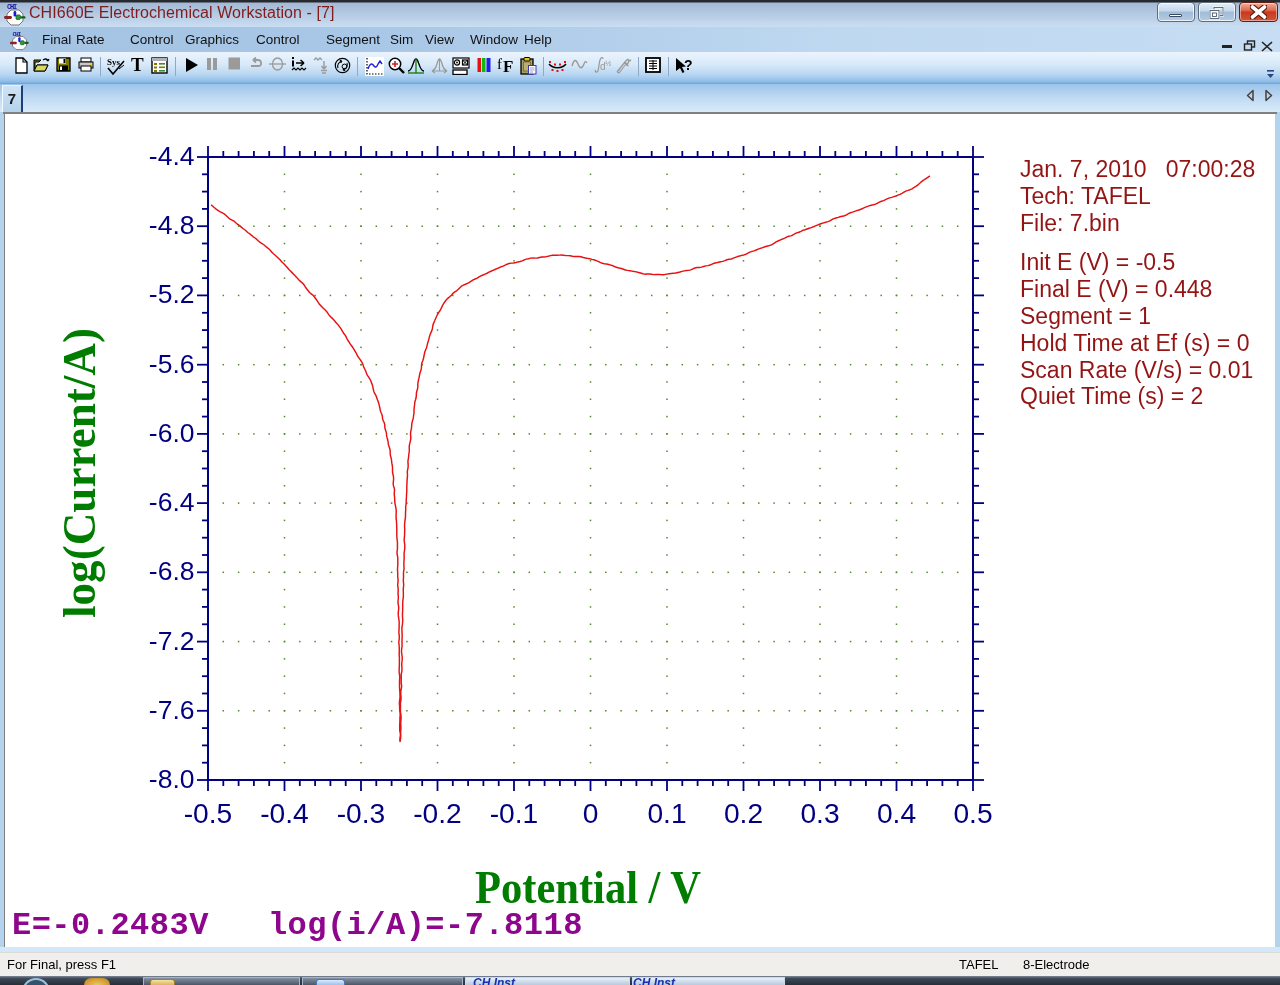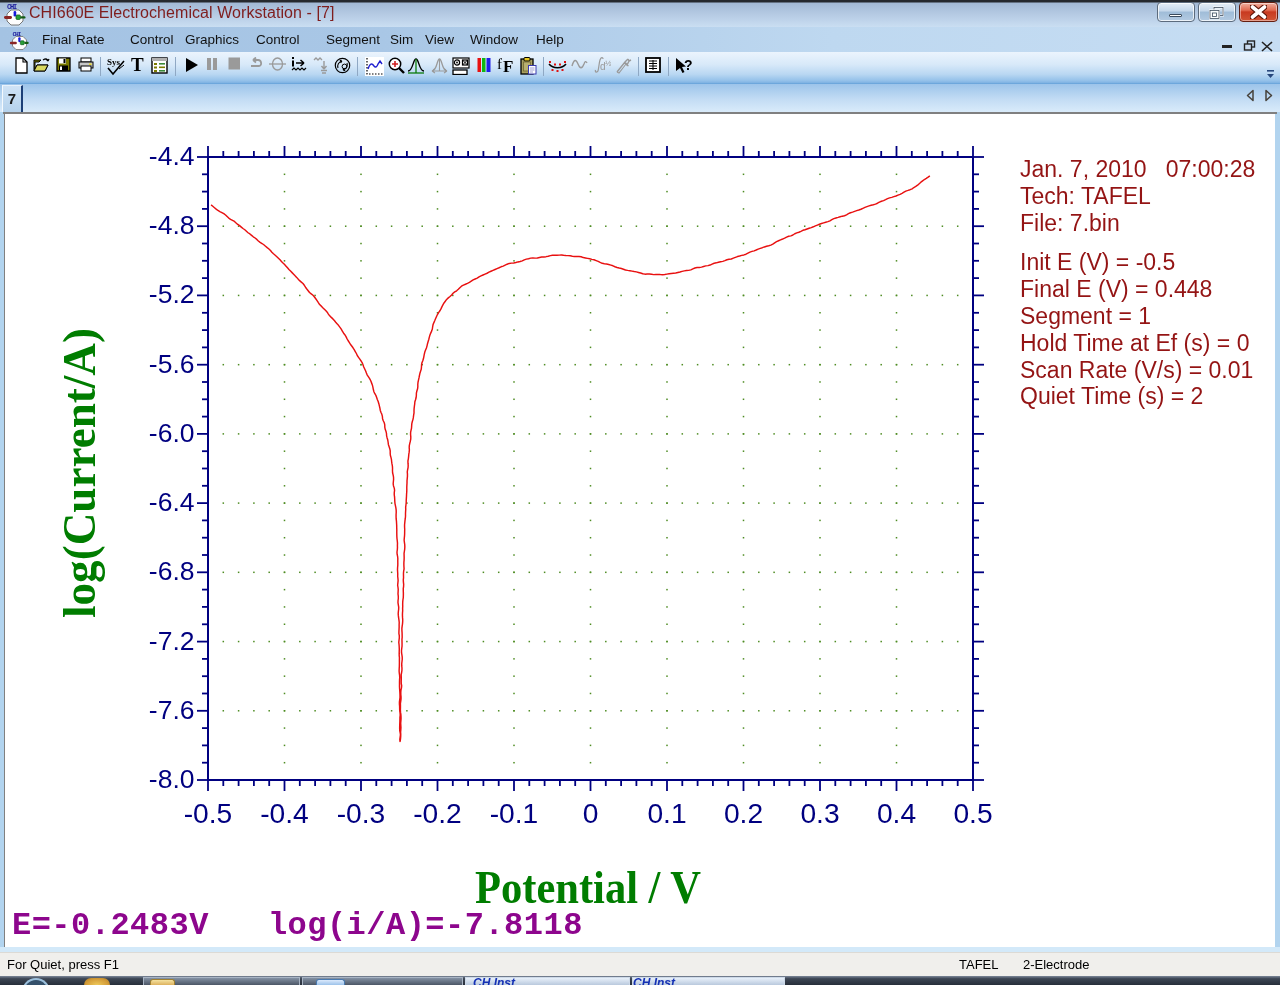--- a/index.html
+++ b/index.html
@@ -70,21 +70,21 @@
 </svg>
 <div class="menu" style="left:42px">Final</div>
 <div class="menu" style="left:76px">Rate</div>
 <div class="menu" style="left:130px">Control</div>
 <div class="menu" style="left:185px">Graphics</div>
 <div class="menu" style="left:256px">Control</div>
 <div class="menu" style="left:326px">Segment</div>
 <div class="menu" style="left:390px">Sim</div>
 <div class="menu" style="left:425px">View</div>
 <div class="menu" style="left:470px">Window</div>
-<div class="menu" style="left:536px">Help</div>
+<div class="menu" style="left:524px">Help</div>
 <div class="abs" style="left:1222px;top:45px;width:10px;height:3px;background:#222"></div>
 <svg class="abs" style="left:1243px;top:40px" width="14" height="12" viewBox="0 0 14 12">
 <rect x="4.5" y="1" width="7" height="6" fill="none" stroke="#222" stroke-width="1.4"></rect>
 <rect x="1.5" y="4" width="7" height="6" fill="#c8daee" stroke="#222" stroke-width="1.4"></rect>
 </svg>
 <svg class="abs" style="left:1261px;top:41px" width="12" height="11" viewBox="0 0 12 11">
 <path d="M1 1 L11 10 M11 1 L1 10" stroke="#222" stroke-width="1.6"></path>
 </svg>
 <div class="abs" id="toolbar"></div>
 <div class="sep" style="left:100px"></div>
@@ -1178,23 +1178,23 @@
       <text x="1020" y="324.2">Segment = 1</text>
       <text x="1020" y="351.2">Hold Time at Ef (s) = 0</text>
       <text x="1020" y="378.2">Scan Rate (V/s) = 0.01</text>
       <text x="1020" y="404.2">Quiet Time (s) = 2</text>
     </g>
 <text x="12" y="934" font-family="Liberation Mono, monospace" font-weight="bold" font-size="32px" letter-spacing="0.48" fill="#8d068d">E=-0.2483V&nbsp;&nbsp;&nbsp;log(i/A)=-7.8118</text>
 <path d="M211.10 204.86 L212.80 206.27 L214.49 207.70 L216.19 209.11 L217.93 210.48 L219.84 211.59 L221.86 212.56 L223.78 213.66 L225.55 214.99 L227.14 216.54 L228.76 218.06 L230.55 219.35 L232.54 220.36 L234.49 221.43 L236.11 222.96 L237.76 224.44 L239.60 225.65 L241.29 227.07 L242.99 228.48 L244.81 229.73 L246.44 231.22 L248.05 232.74 L249.90 233.96 L251.58 235.38 L253.27 236.80 L255.12 238.01 L256.82 239.42 L258.37 241.01 L260.12 242.36 L262.02 243.52 L263.82 244.78 L265.53 246.19 L267.20 247.63 L268.94 248.99 L270.49 250.55 L271.88 252.28 L273.47 253.81 L275.19 255.21 L276.85 256.67 L278.42 258.22 L280.01 259.74 L281.47 261.40 L283.00 262.99 L284.58 264.53 L286.07 266.15 L287.52 267.82 L288.94 269.50 L290.53 271.04 L292.07 272.62 L293.62 274.19 L295.11 275.81 L296.65 277.39 L298.09 279.06 L299.62 280.65 L301.31 282.10 L302.98 283.56 L304.33 285.31 L305.51 287.21 L306.81 289.00 L308.16 290.75 L309.52 292.49 L311.23 293.92 L313.02 295.29 L314.46 296.96 L315.78 298.74 L317.05 300.55 L318.21 302.45 L319.42 304.31 L321.01 305.86 L322.53 307.46 L324.10 309.02 L325.70 310.56 L327.20 312.18 L328.39 314.06 L329.69 315.85 L331.27 317.39 L332.90 318.90 L334.35 320.57 L335.74 322.28 L337.23 323.90 L338.66 325.58 L340.00 327.33 L341.24 329.18 L342.34 331.08 L343.47 332.96 L344.81 334.73 L346.00 336.58 L346.97 338.58 L348.04 340.51 L349.24 342.36 L350.37 344.25 L351.73 346.00 L353.02 347.79 L354.19 349.66 L355.28 351.58 L356.39 353.49 L357.28 355.52 L358.53 357.34 L359.82 359.14 L361.06 360.97 L362.24 362.85 L363.07 364.91 L363.77 367.02 L364.71 369.01 L365.65 371.01 L366.41 373.08 L367.27 375.12 L368.50 376.97 L369.77 378.81 L370.74 380.80 L371.56 382.86 L372.34 384.93 L372.89 387.07 L373.30 389.26 L373.82 391.42 L374.71 393.44 L375.87 395.37 L376.68 397.42 L377.31 399.54 L378.17 401.58 L378.83 403.69 L379.36 405.83 L379.87 407.98 L380.24 410.17 L380.91 412.28 L381.85 414.30 L382.38 416.44 L382.57 418.68 L383.27 420.77 L384.26 422.78 L384.77 424.93 L384.79 427.18 L385.22 429.34 L386.02 431.43 L386.49 433.58 L386.60 435.81 L387.13 437.95 L387.77 440.07 L388.12 442.25 L388.37 444.45 L389.05 446.56 L389.77 448.68 L390.22 450.85 L390.19 453.08 L390.36 455.28 L390.96 457.42 L391.46 459.58 L391.66 461.78 L391.98 463.96 L392.40 466.13 L392.54 468.33 L392.49 470.57 L392.58 472.78 L393.11 474.94 L393.52 477.12 L393.59 479.32 L393.37 481.55 L393.19 483.78 L393.51 485.97 L394.27 488.12 L394.57 490.30 L394.27 492.54 L394.24 494.76 L394.56 496.94 L394.69 499.14 L394.79 501.35 L394.99 503.54 L395.43 505.72 L395.88 507.90 L396.17 510.10 L396.22 512.30 L396.08 514.51 L396.08 516.72 L396.17 518.92 L396.45 521.12 L396.56 523.32 L396.69 525.52 L396.72 527.73 L396.81 529.93 L396.77 532.14 L396.80 534.34 L396.86 536.55 L397.01 538.75 L397.28 540.95 L397.49 543.15 L397.41 545.36 L397.46 547.56 L397.32 549.77 L397.00 551.98 L397.12 554.19 L397.59 556.38 L397.83 558.58 L397.77 560.79 L397.81 562.99 L397.80 565.20 L397.60 567.41 L397.50 569.61 L397.63 571.82 L397.76 574.02 L397.67 576.23 L397.94 578.43 L398.10 580.63 L397.89 582.84 L397.65 585.05 L397.98 587.25 L398.22 589.45 L398.12 591.65 L398.00 593.86 L398.28 596.06 L398.34 598.26 L398.05 600.48 L397.98 602.68 L398.32 604.88 L398.70 607.08 L398.65 609.28 L398.36 611.50 L398.20 613.70 L398.38 615.91 L398.66 618.11 L398.99 620.30 L399.22 622.51 L399.11 624.71 L399.15 626.92 L399.05 629.12 L398.94 631.33 L398.92 633.54 L399.29 635.74 L399.31 637.94 L399.03 640.15 L398.80 642.36 L399.06 644.56 L399.20 646.76 L399.29 648.97 L399.23 651.17 L399.18 653.38 L399.20 655.58 L399.44 657.78 L399.39 659.99 L399.40 662.19 L399.38 664.40 L399.34 666.61 L399.21 668.81 L399.12 671.02 L399.30 673.22 L399.61 675.42 L399.72 677.63 L399.56 679.83 L399.50 682.04 L399.51 684.24 L399.49 686.45 L399.59 688.65 L399.78 690.86 L399.90 693.06 L399.99 695.26 L399.99 697.47 L399.73 699.67 L399.43 701.88 L399.42 704.09 L399.61 706.29 L399.65 708.49 L399.70 710.70 L400.05 712.90 L400.19 715.11 L399.93 717.31 L399.90 719.52 L399.86 721.72 L399.76 723.93 L399.69 726.13 L399.66 728.34 L399.74 730.54 L400.18 732.74 L400.43 734.95 L400.13 737.15 L399.82 739.36 L400.01 741.56 L400.27 740.76 L400.53 738.62 L400.71 736.42 L400.75 734.22 L400.61 732.01 L400.81 729.81 L400.94 727.60 L400.81 725.40 L400.70 723.19 L400.88 720.99 L401.05 718.79 L401.00 716.58 L400.86 714.37 L400.51 712.16 L400.39 709.96 L400.45 707.75 L400.46 705.55 L400.41 703.34 L400.77 701.14 L401.04 698.94 L401.04 696.74 L400.82 694.53 L400.80 692.32 L400.96 690.12 L401.47 687.92 L401.66 685.72 L401.26 683.51 L401.20 681.30 L401.31 679.10 L401.27 676.89 L401.20 674.69 L401.62 672.49 L401.93 670.29 L401.98 668.09 L401.75 665.88 L401.74 663.67 L401.99 661.47 L402.24 659.27 L402.22 657.06 L401.90 654.85 L401.53 652.64 L401.52 650.44 L401.78 648.24 L402.04 646.04 L402.05 643.83 L402.01 641.62 L401.96 639.42 L402.17 637.22 L402.13 635.01 L402.08 632.80 L401.93 630.60 L401.89 628.39 L402.17 626.19 L402.49 623.99 L402.68 621.79 L402.71 619.59 L402.55 617.38 L402.44 615.17 L402.49 612.97 L402.69 610.77 L402.61 608.56 L402.72 606.36 L402.67 604.15 L402.73 601.94 L402.95 599.74 L403.29 597.55 L403.36 595.34 L403.37 593.14 L403.29 590.93 L403.26 588.72 L403.57 586.53 L403.67 584.32 L403.41 582.11 L403.30 579.90 L403.53 577.70 L403.49 575.50 L403.46 573.29 L403.66 571.09 L404.08 568.90 L403.95 566.69 L403.86 564.48 L403.89 562.27 L404.09 560.07 L404.16 557.87 L404.11 555.66 L404.06 553.46 L404.39 551.26 L404.70 549.06 L404.83 546.86 L404.73 544.65 L404.42 542.44 L404.14 540.22 L404.30 538.02 L404.53 535.82 L404.64 533.62 L404.66 531.42 L404.70 529.21 L404.57 527.00 L404.57 524.79 L404.78 522.59 L405.01 520.40 L405.34 518.20 L405.52 516.00 L405.50 513.80 L405.59 511.59 L405.73 509.39 L405.66 507.18 L405.94 504.99 L406.19 502.79 L406.23 500.59 L406.36 498.39 L406.49 496.18 L406.58 493.98 L406.75 491.78 L406.81 489.58 L406.78 487.37 L406.87 485.17 L407.01 482.97 L407.01 480.76 L407.23 478.56 L407.44 476.37 L407.45 474.16 L407.28 471.94 L407.60 469.75 L408.07 467.57 L408.19 465.37 L407.99 463.15 L407.94 460.93 L408.35 458.76 L408.60 456.57 L408.80 454.37 L409.14 452.19 L409.38 449.99 L409.20 447.76 L409.31 445.56 L409.80 443.39 L410.31 441.23 L410.75 439.06 L410.81 436.85 L410.58 434.61 L410.61 432.39 L411.06 430.22 L411.53 428.06 L411.66 425.85 L411.82 423.65 L412.33 421.49 L413.00 419.35 L413.39 417.18 L413.66 415.00 L414.02 412.84 L414.00 410.61 L414.12 408.39 L414.40 406.20 L414.70 404.02 L414.87 401.81 L415.54 399.69 L416.13 397.55 L416.35 395.35 L416.39 393.12 L416.87 390.97 L417.57 388.85 L417.84 386.66 L417.80 384.42 L418.03 382.22 L418.49 380.06 L418.98 377.91 L419.40 375.74 L419.85 373.58 L420.49 371.46 L421.23 369.36 L421.47 367.17 L421.55 364.92 L421.96 362.75 L422.78 360.68 L423.47 358.58 L423.90 356.42 L424.30 354.24 L424.80 352.10 L425.57 350.02 L426.43 347.96 L427.03 345.85 L427.50 343.69 L428.14 341.58 L428.77 339.47 L429.27 337.32 L429.86 335.19 L430.70 333.14 L431.63 331.12 L432.35 329.03 L432.64 326.82 L433.05 324.63 L433.90 322.59 L434.80 320.57 L435.63 318.53 L436.53 316.51 L437.45 314.51 L438.58 312.61 L439.88 310.78 L440.96 308.88 L441.88 306.89 L442.90 304.90 L444.01 302.98 L445.31 301.20 L446.63 299.43 L448.27 297.90 L450.01 296.49 L451.64 295.07 L453.03 293.30 L454.75 291.92 L456.65 290.76 L458.31 289.31 L459.84 287.70 L461.48 286.21 L463.40 285.10 L465.43 284.22 L467.44 283.29 L469.40 282.29 L471.26 281.08 L473.13 279.91 L475.16 279.04 L477.19 278.16 L479.04 276.94 L480.99 275.90 L483.01 275.01 L485.04 274.14 L487.05 273.24 L488.99 272.20 L490.98 271.27 L492.99 270.37 L495.02 269.49 L497.02 268.57 L499.06 267.72 L501.07 266.81 L503.18 266.15 L505.17 265.20 L507.15 264.21 L509.22 263.41 L511.46 263.15 L513.70 263.01 L515.86 262.56 L517.97 261.93 L520.13 261.46 L522.24 260.83 L524.27 259.84 L526.36 259.14 L528.53 258.70 L530.67 258.13 L532.88 257.90 L535.13 258.12 L537.35 258.04 L539.50 257.48 L541.67 257.08 L543.88 256.95 L546.06 256.66 L548.22 256.21 L550.37 255.65 L552.56 255.24 L554.78 255.22 L556.98 255.29 L559.19 255.13 L561.39 255.02 L563.60 255.32 L565.80 255.52 L568.01 255.61 L570.19 255.76 L572.35 256.17 L574.53 256.46 L576.75 256.55 L578.99 256.44 L581.17 256.76 L583.27 257.58 L585.42 257.92 L587.58 258.34 L589.74 258.83 L591.89 259.36 L594.06 259.80 L596.13 260.59 L598.18 261.42 L600.16 262.44 L602.20 263.30 L604.37 263.76 L606.58 264.08 L608.73 264.58 L610.87 265.11 L612.96 265.81 L614.98 266.74 L617.06 267.49 L619.20 268.04 L621.35 268.54 L623.43 269.27 L625.51 269.99 L627.67 270.38 L629.86 270.69 L632.02 271.13 L634.19 271.55 L636.38 271.85 L638.50 272.47 L640.63 273.06 L642.75 273.71 L644.92 274.16 L647.14 274.04 L649.35 273.92 L651.55 274.25 L653.75 274.62 L655.96 274.47 L658.16 274.36 L660.36 274.58 L662.57 274.72 L664.78 274.50 L666.94 274.10 L669.12 273.73 L671.30 273.43 L673.51 273.24 L675.72 273.07 L677.86 272.56 L680.00 272.00 L682.13 271.36 L684.27 270.85 L686.44 270.49 L688.69 270.39 L690.83 269.87 L692.86 268.88 L694.91 267.97 L697.08 267.58 L699.32 267.46 L701.50 267.10 L703.61 266.46 L705.75 265.89 L707.95 265.64 L710.09 265.07 L712.09 264.07 L714.15 263.27 L716.32 262.83 L718.46 262.27 L720.60 261.73 L722.78 261.35 L724.86 260.61 L726.90 259.74 L729.06 259.26 L731.29 259.02 L733.35 258.20 L735.39 257.35 L737.46 256.56 L739.60 256.02 L741.69 255.35 L743.89 254.93 L745.98 254.23 L747.95 253.19 L749.93 252.19 L752.00 251.42 L754.14 250.86 L756.17 249.99 L758.18 249.07 L760.25 248.32 L762.37 247.69 L764.44 246.94 L766.56 246.30 L768.72 245.78 L770.82 245.07 L772.80 244.08 L774.67 242.84 L776.54 241.64 L778.56 240.76 L780.57 239.85 L782.62 239.04 L784.64 238.16 L786.59 237.11 L788.64 236.29 L790.87 235.87 L792.90 235.01 L794.75 233.75 L796.77 232.87 L798.89 232.22 L800.89 231.30 L802.88 230.32 L805.00 229.70 L807.07 228.95 L809.15 228.21 L811.26 227.58 L813.33 226.79 L815.34 225.88 L817.39 225.08 L819.44 224.24 L821.51 223.48 L823.62 222.84 L825.73 222.20 L827.88 221.65 L829.92 220.82 L831.84 219.65 L833.82 218.64 L835.95 218.03 L838.07 217.42 L840.18 216.76 L842.31 216.17 L844.50 215.73 L846.51 214.80 L848.43 213.66 L850.45 212.75 L852.56 212.10 L854.63 211.36 L856.70 210.61 L858.83 209.99 L860.90 209.24 L862.91 208.31 L864.92 207.41 L866.97 206.58 L869.05 205.86 L871.16 205.21 L873.32 204.68 L875.46 204.10 L877.49 203.24 L879.40 202.06 L881.44 201.23 L883.59 200.66 L885.57 199.69 L887.54 198.67 L889.61 197.92 L891.76 197.34 L893.85 196.64 L895.98 196.01 L898.02 195.19 L900.07 194.37 L902.03 193.34 L903.96 192.22 L905.87 191.08 L907.98 190.41 L910.07 189.69 L912.10 188.86 L913.85 187.53 L915.79 186.46 L917.59 185.17 L919.22 183.67 L920.87 182.18 L922.61 180.82 L924.38 179.52 L926.27 178.36 L928.11 177.14 L929.86 175.80" fill="none" stroke="#e81010" stroke-width="1.45" stroke-linejoin="round"></path>
 </svg>
 <div class="abs" style="left:0;top:947px;width:1280px;height:5px;background:#d3e9f9"></div>
 <div class="abs" id="statusbar"></div>
-<div class="abs" style="left:7px;top:957px;font-size:13px">For Quiet, press F1</div>
+<div class="abs" style="left:7px;top:957px;font-size:13px">For Final, press F1</div>
 <div class="abs" style="left:959px;top:957px;font-size:13px">TAFEL</div>
-<div class="abs" style="left:1023px;top:957px;font-size:13px">2-Electrode</div>
+<div class="abs" style="left:1023px;top:957px;font-size:13px">8-Electrode</div>
 <div class="abs" id="taskbar"></div>
 <div class="tbtn" style="left:143px;width:157px"></div>
 <div class="tbtn" style="left:302px;width:161px"></div>
 <div class="tbtnl" style="left:465px;width:165px"></div>
 <div class="tbtnl" style="left:632px;width:153px"></div>
 <div class="abs" style="left:22px;top:978px;width:28px;height:14px;border-radius:14px 14px 0 0;border:2px solid #9cc0dc;border-bottom:none;background:#35516b"></div>
 <div class="abs" style="left:84px;top:978px;width:26px;height:7px;border-radius:13px 13px 0 0;background:radial-gradient(ellipse at 50% 100%,#eec95a 0,#d49c38 60%,#a8781e 100%)"></div>
 <div class="abs" style="left:150px;top:979px;width:25px;height:6px;background:linear-gradient(180deg,#f5e2a0 0,#ddb25e 100%);border:1px solid #a08030;border-bottom:none;border-radius:3px 3px 0 0"></div>
 <div class="abs" style="left:316px;top:979px;width:29px;height:6px;background:linear-gradient(180deg,#dceafc 0,#9cc2ea 100%);border:1px solid #4a7ab0;border-bottom:none;border-radius:3px 3px 0 0"></div>
 <div class="chtxt" style="left:473px">CH Inst...</div>

